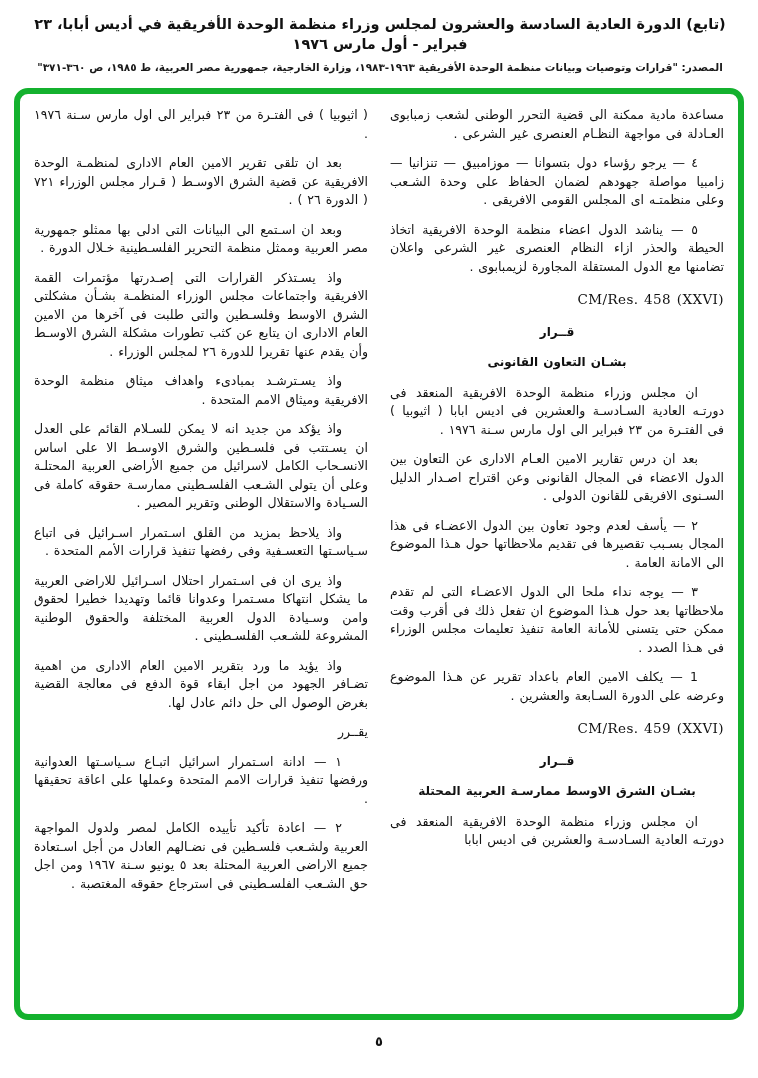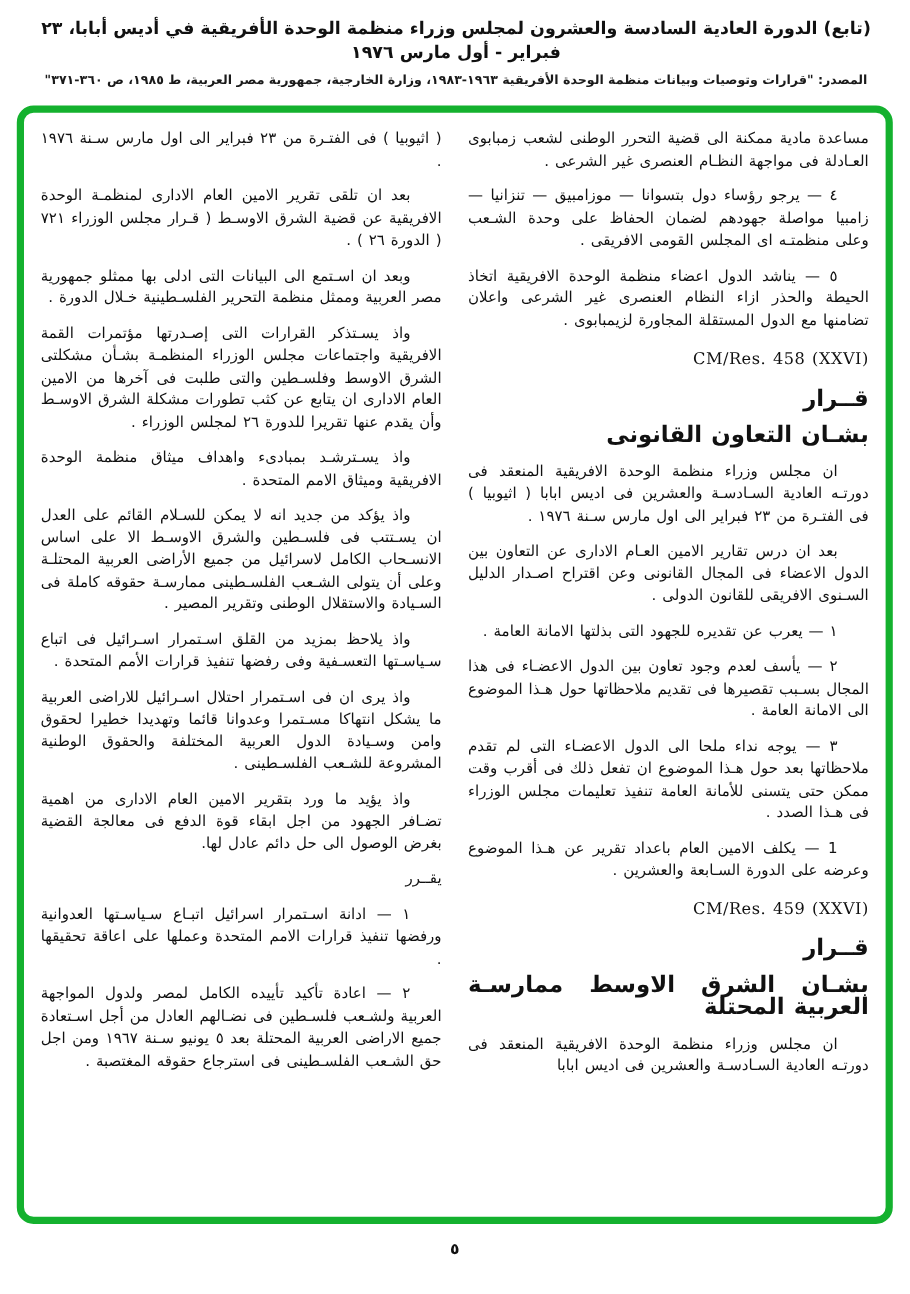--- a/index.html
+++ b/index.html
@@ -67,23 +67,24 @@
     direction: rtl;
     text-align: justify;
     font-size: 12.5px;
     line-height: 18.5px;
     margin: 0 0 11px 0;
     word-spacing: 1px;
   }
   .col p.p-body   { text-indent: 26px; }
   .col p.p-cont   { text-indent: 0; }
   .col p.p-center {
+    text-align: center;
     text-indent: 0;
     font-weight: bold;
-    font-size: 19px;
+    font-size: 12px;
     margin: 4px 0 12px 0;
   }
   .col p.p-latin {
     direction: ltr;
     text-align: right;
     text-indent: 0;
     font-family: "DejaVu Serif", serif;
     font-size: 13.5px;
     letter-spacing: 0.4px;
     margin: 14px 0 14px 0;
@@ -114,21 +115,20 @@
 
       <div class="col">
         <p class="p-cont">مساعدة مادية ممكنة الى قضية التحرر الوطنى لشعب زمبابوى العـادلة فى مواجهة النظـام العنصرى غير الشرعى .</p>
         <p class="p-body">٤ — يرجو رؤساء دول بتسوانا — موزامبيق — تنزانيا — زامبيا مواصلة جهودهم لضمان الحفاظ على وحدة الشـعب وعلى منظمتـه اى المجلس القومى الافريقى .</p>
         <p class="p-body">٥ — يناشد الدول اعضاء منظمة الوحدة الافريقية اتخاذ الحيطة والحذر ازاء النظام العنصرى غير الشرعى واعلان تضامنها مع الدول المستقلة المجاورة لزيمبابوى .</p>
         <p class="p-latin">CM/Res. 458 (XXVI)</p>
         <p class="p-center">قــرار</p>
         <p class="p-center">بشـان التعاون القانونى</p>
         <p class="p-body">ان مجلس وزراء منظمة الوحدة الافريقية المنعقد فى دورتـه العادية السـادسـة والعشرين فى اديس ابابا ( اثيوبيا ) فى الفتـرة من ٢٣ فبراير الى اول مارس سـنة ١٩٧٦ .</p>
         <p class="p-body">بعد ان درس تقارير الامين العـام الادارى عن التعاون بين الدول الاعضاء فى المجال القانونى وعن اقتراح اصـدار الدليل السـنوى الافريقى للقانون الدولى .</p>
-        <p class="p-body">١ — يعرب عن تقديره للجهود التى بذلتها الامانة العامة .</p>
         <p class="p-body">٢ — يأسف لعدم وجود تعاون بين الدول الاعضـاء فى هذا المجال بسـبب تقصيرها فى تقديم ملاحظاتها حول هـذا الموضوع الى الامانة العامة .</p>
         <p class="p-body">٣ — يوجه نداء ملحا الى الدول الاعضـاء التى لم تقدم ملاحظاتها بعد حول هـذا الموضوع ان تفعل ذلك فى أقرب وقت ممكن حتى يتسنى للأمانة العامة تنفيذ تعليمات مجلس الوزراء فى هـذا الصدد .</p>
         <p class="p-body">1 — يكلف الامين العام باعداد تقرير عن هـذا الموضوع وعرضه على الدورة السـابعة والعشرين .</p>
         <p class="p-latin">CM/Res. 459 (XXVI)</p>
         <p class="p-center">قــرار</p>
         <p class="p-center">بشـان الشرق الاوسط ممارسـة العربية المحتلة</p>
         <p class="p-body">ان مجلس وزراء منظمة الوحدة الافريقية المنعقد فى دورتـه العادية السـادسـة والعشرين فى اديس ابابا</p>
       </div>
 
       <div class="col">

